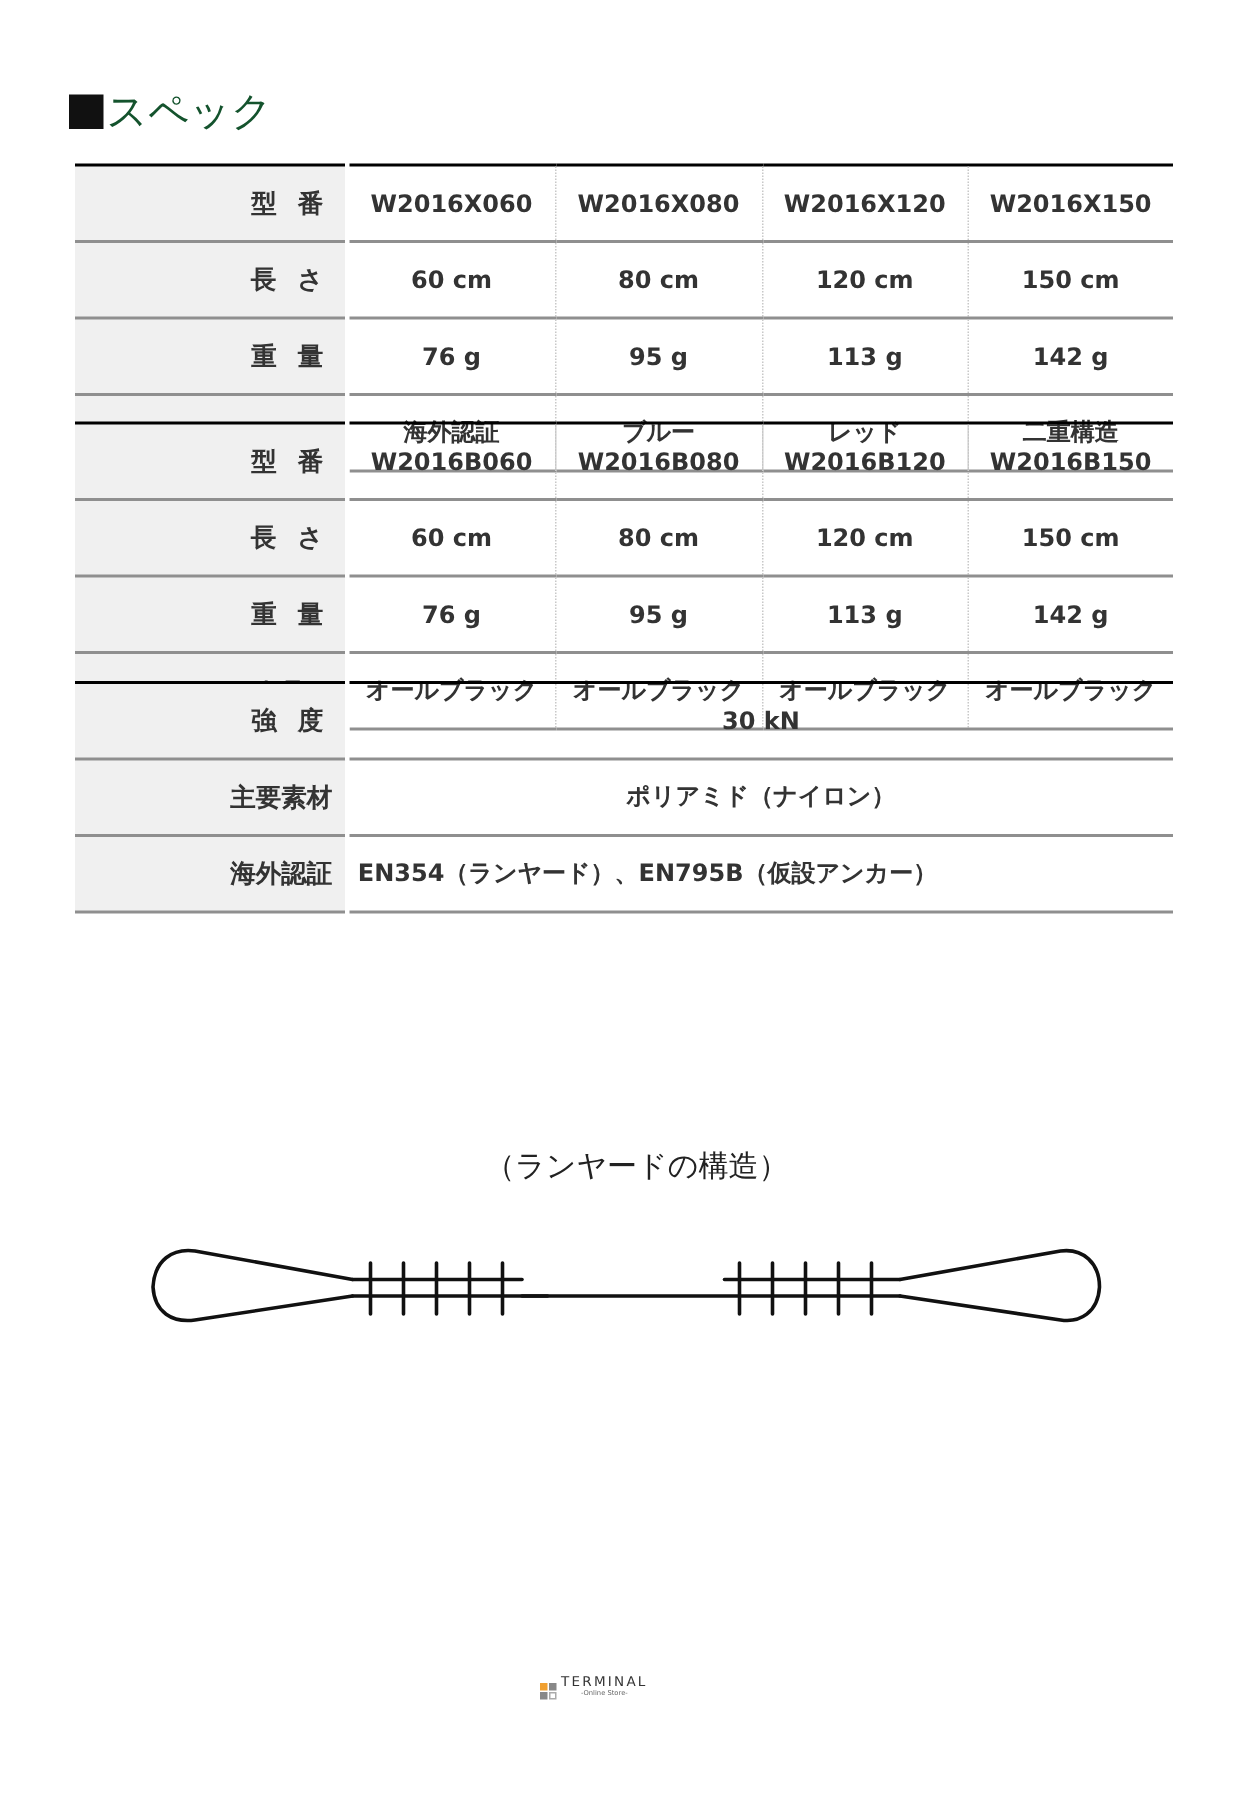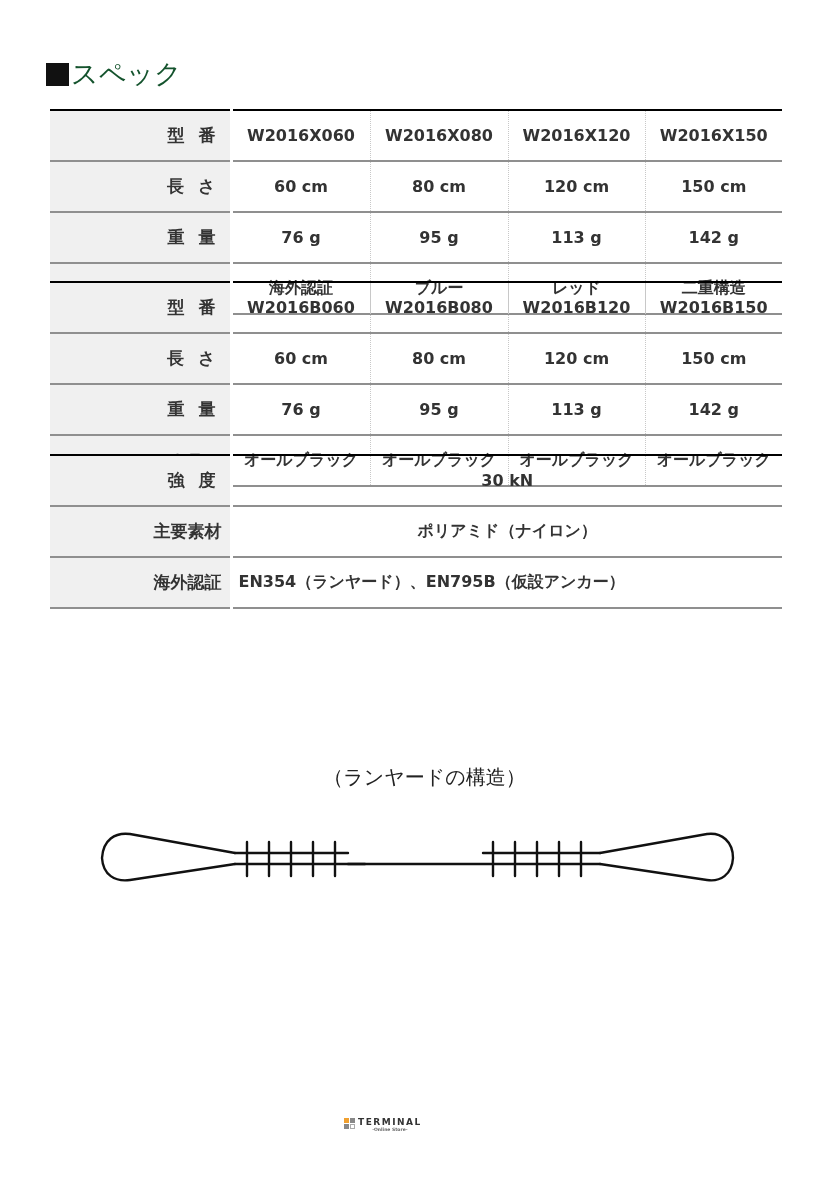--- a/index.html
+++ b/index.html
@@ -34,21 +34,21 @@
   #t2 { top: 281px; }
   #t3 { top: 454px; }
 
   .diagram-caption {
     position: absolute; left: 0; width: 833px; top: 764px;
     text-align: center; font-size: 20px; color: #222; padding-left: 16px;
   }
   .diagram { position: absolute; left: 95px; top: 820px; }
 
   .footer-logo {
-    position: absolute; left: 344px; top: 1118px; display: flex; align-items: flex-start; font-weight: bold;
+    position: absolute; left: 360px; top: 1118px; display: flex; align-items: flex-end;
   }
   .logo-mark { width: 11px; height: 11px; display: grid; grid-template-columns: 5px 5px; grid-template-rows: 5px 5px; gap: 1px; margin-right: 3px; }
   .logo-mark span:nth-child(1) { background: #f0a030; }
   .logo-mark span:nth-child(2) { background: #888; }
   .logo-mark span:nth-child(3) { background: #888; }
   .logo-mark span:nth-child(4) { background: #fff; border: 1px solid #aaa; }
   .logo-text { display: flex; flex-direction: column; align-items: center; line-height: 1; }
   .logo-name { font-family: "DejaVu Sans", sans-serif; font-size: 9px; letter-spacing: 1.5px; color: #333; }
   .logo-sub { font-size: 4.5px; color: #666; margin-top: 1px; }
 </style>

